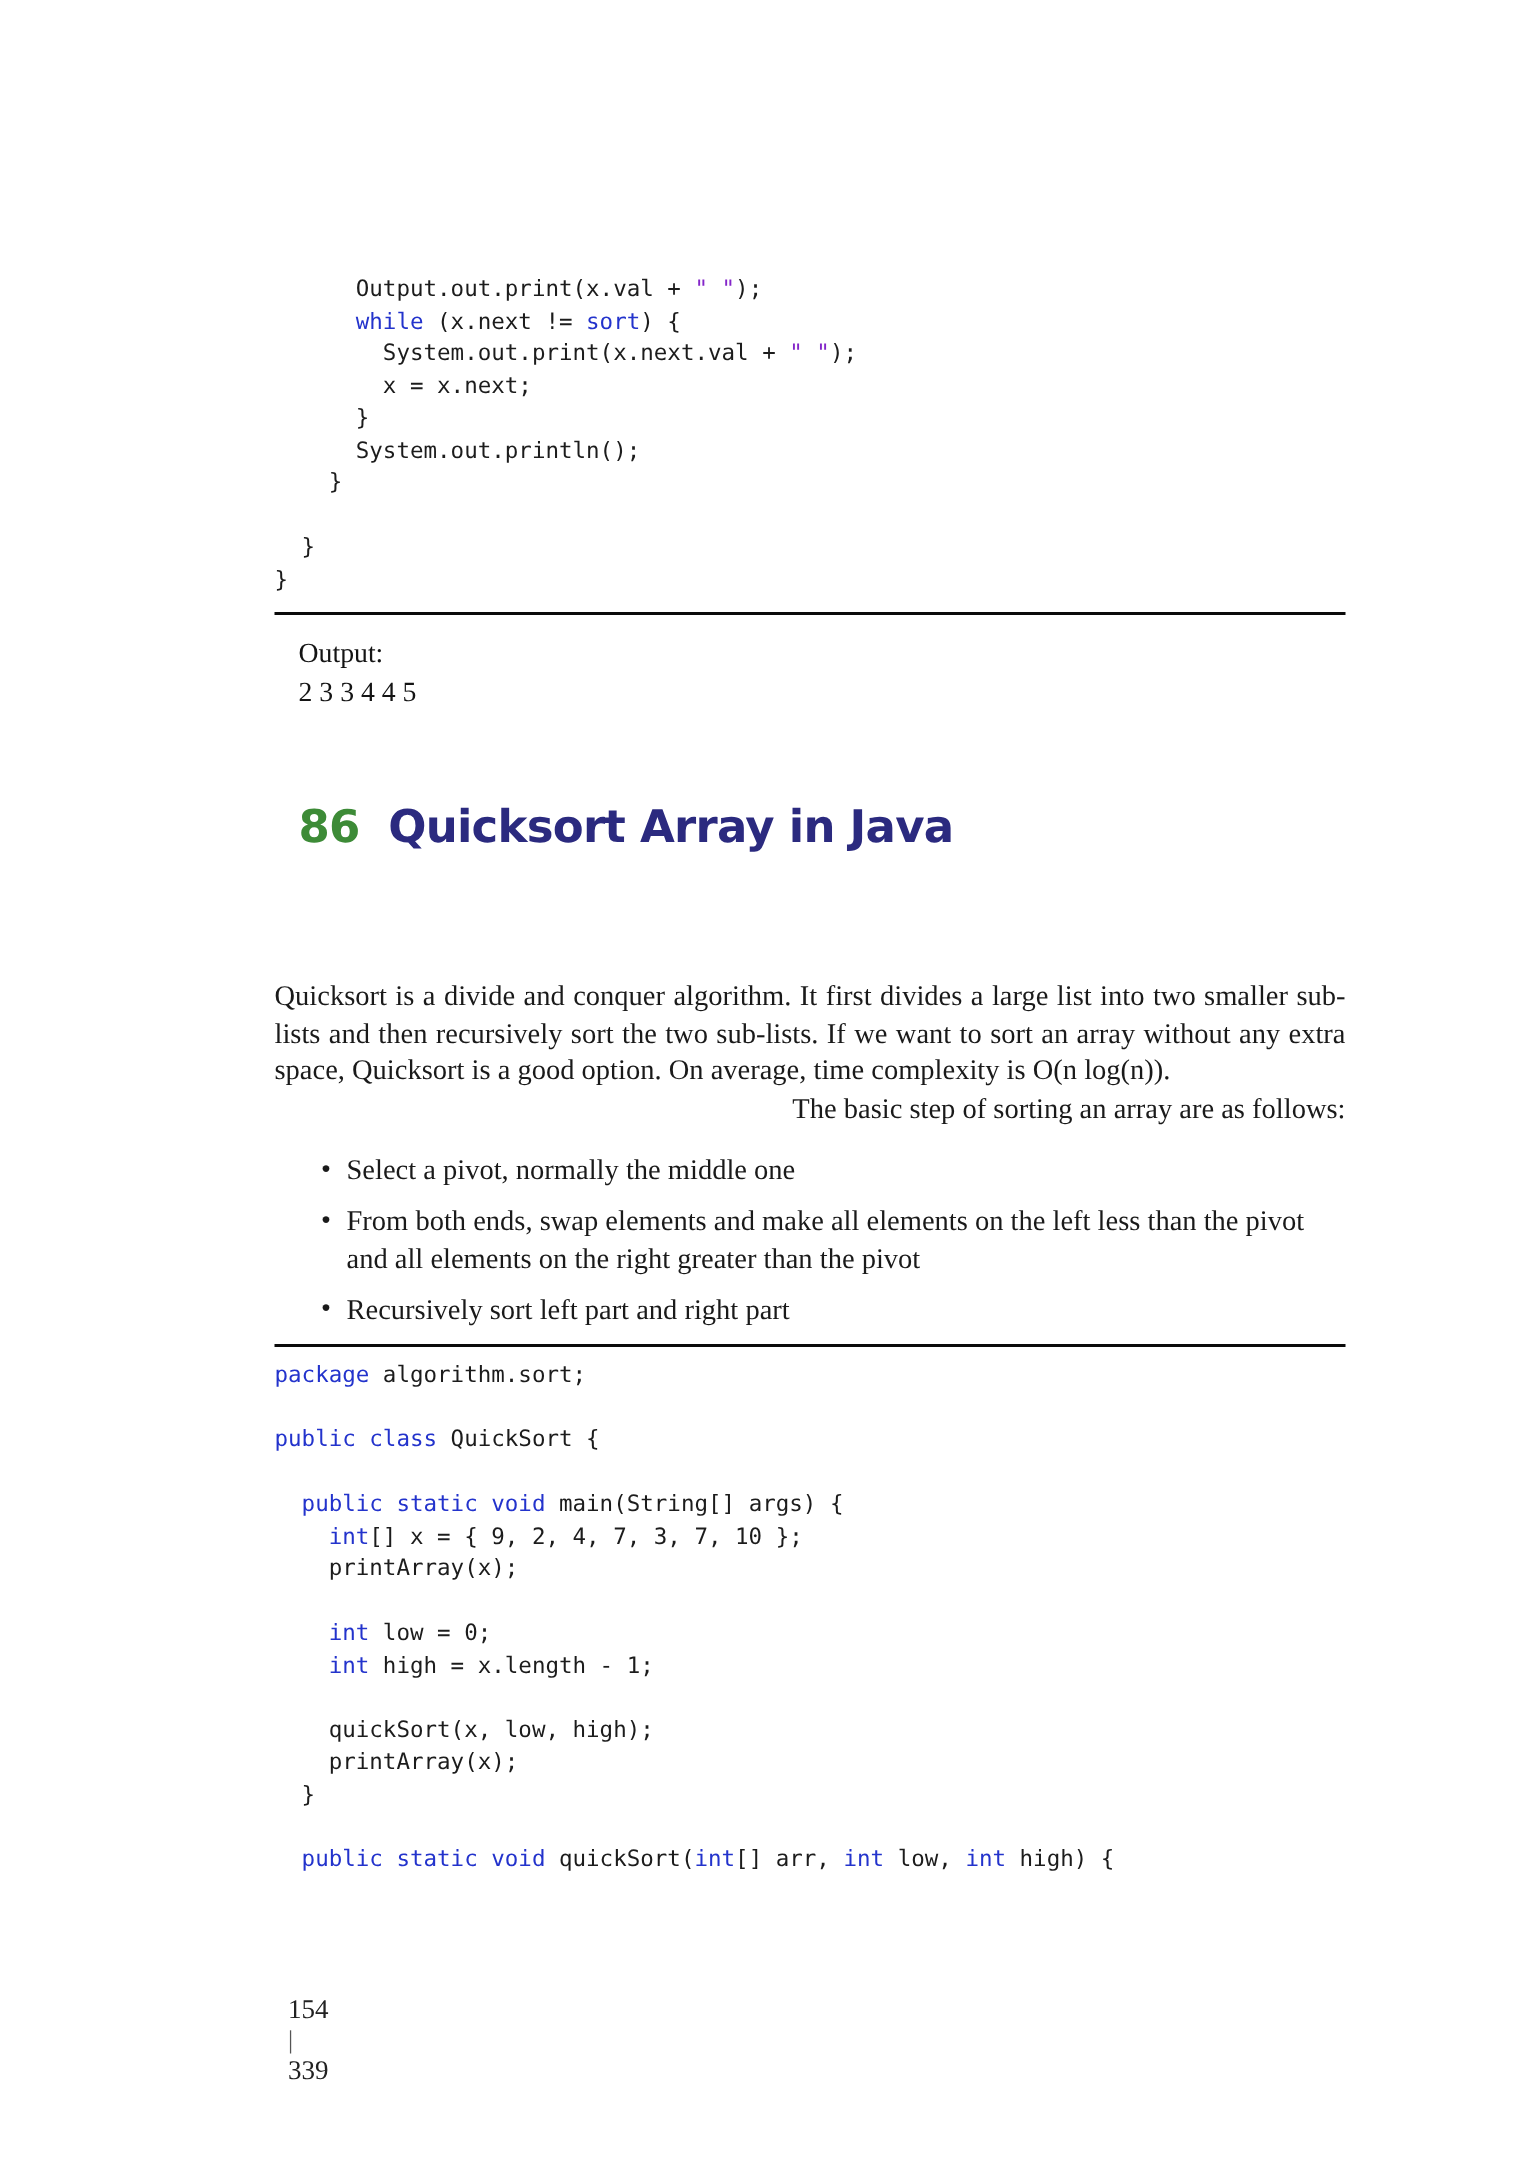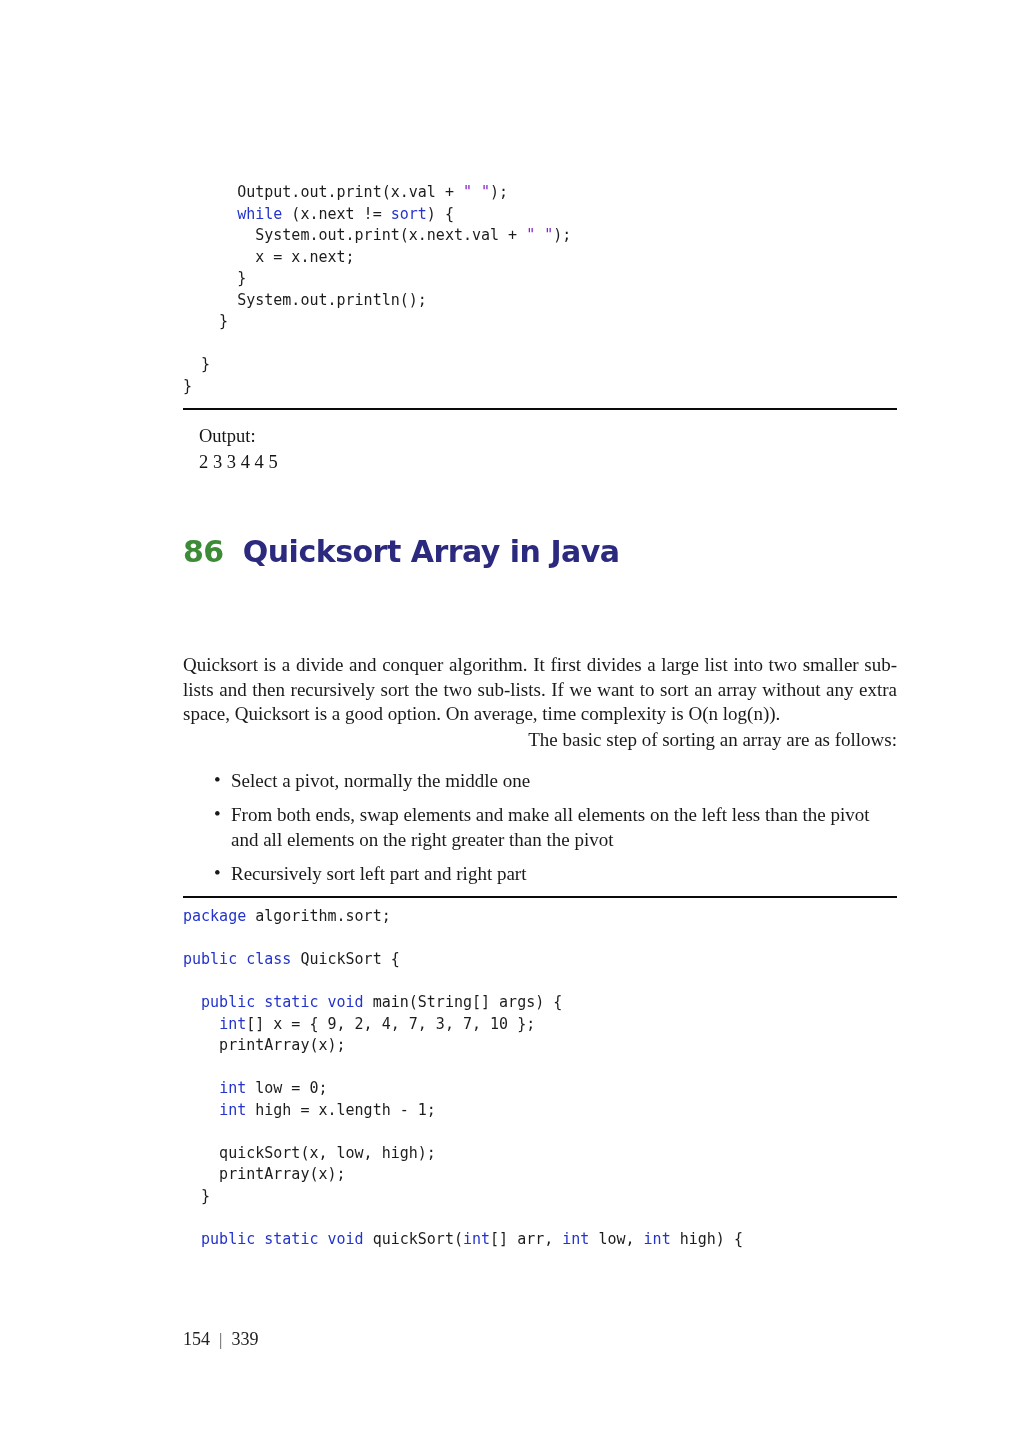--- a/index.html
+++ b/index.html
@@ -24,33 +24,33 @@
   .code-2 { top:906px; }
 
   .rule { position:absolute; left:183px; width:714px; height:1.5px; background:#0a0a0a; }
   .rule-1 { top:408px; }
   .rule-2 { top:896px; }
 
   .output { top:423px; padding-left:16px; font-size:18.5px; line-height:26px; color:#141414; }
 
   .heading { top:534px; font-family:"DejaVu Sans","Liberation Sans",sans-serif;
     font-weight:bold; font-size:30px; letter-spacing:-0.5px; white-space:nowrap; }
-  .sec-num { color:var(--secnum,#3d8b37); margin-right:19px; }
+  .sec-num { color:var(--secnum,#3d8b37); margin-right:19px;margin-left:16px; }
   .sec-title { color:var(--title,#2b2a7f); }
 
   .intro { top:617px; font-size:19px; line-height:24.6px; }
   .intro .p1 { text-align:justify;margin-top:36px; }
   .intro .p2 { text-indent:17px; margin-top:1px;text-align:right; }
 
   .bullets { top:768px; list-style:none; }
   .bullets li { position:relative; padding-left:48px; margin-bottom:8px;
     font-size:19px; line-height:25.5px; }
   .bullets li::before { content:"\2022"; position:absolute; left:31px; top:-1px; font-size:19px; }
 
-  .footer { top:1329px; font-size:18px; color:#222; display:flex; align-items:baseline; }
+  .footer { top:1329px; font-size:18px; color:#222; display:flex; align-items:baseline;flex-direction:column; }
   .footer .sep { margin:0 9px; color:#555; font-size:17px; }
 </style>
 </head>
 <body>
 
 <div class="page">
 
   <div class="col code-block code-1">
       <div class="code-line"><span>      Output.out.print(x.val + </span><span class="tok-s">" "</span><span>);</span></div>
       <div class="code-line"><span>      </span><span class="tok-k">while</span><span> (x.next != </span><span class="tok-k">sort</span><span>) {</span></div>

